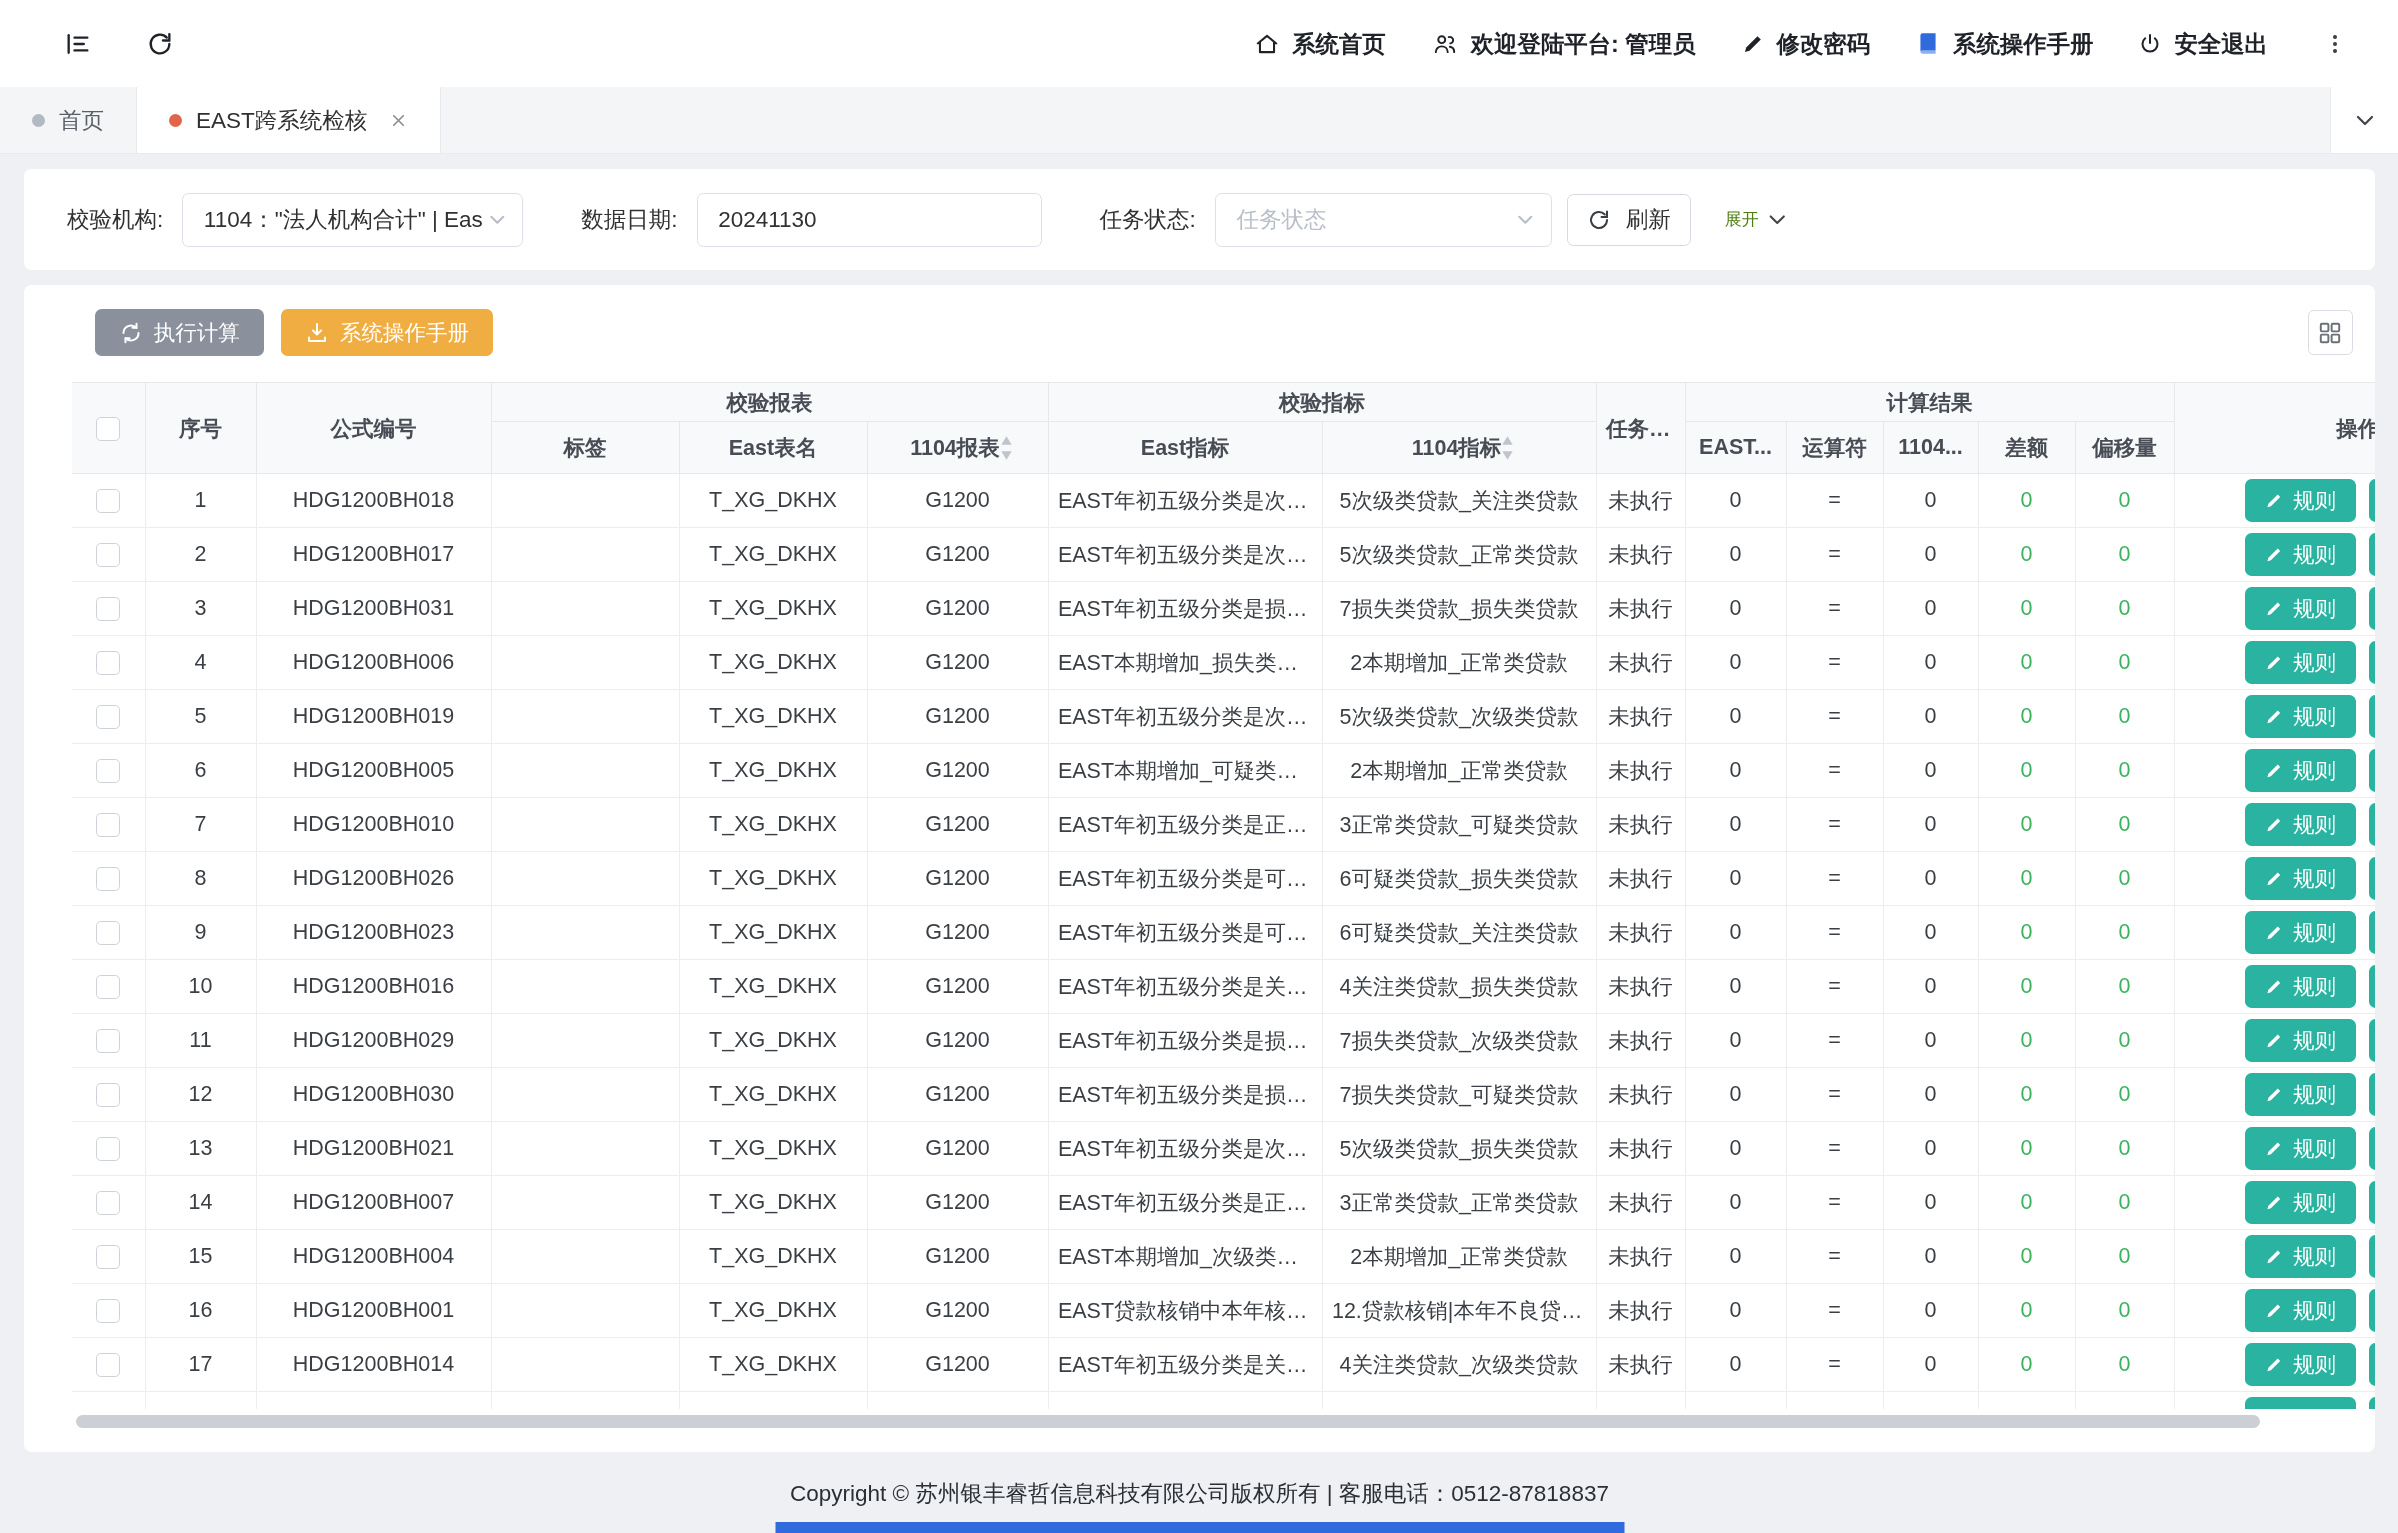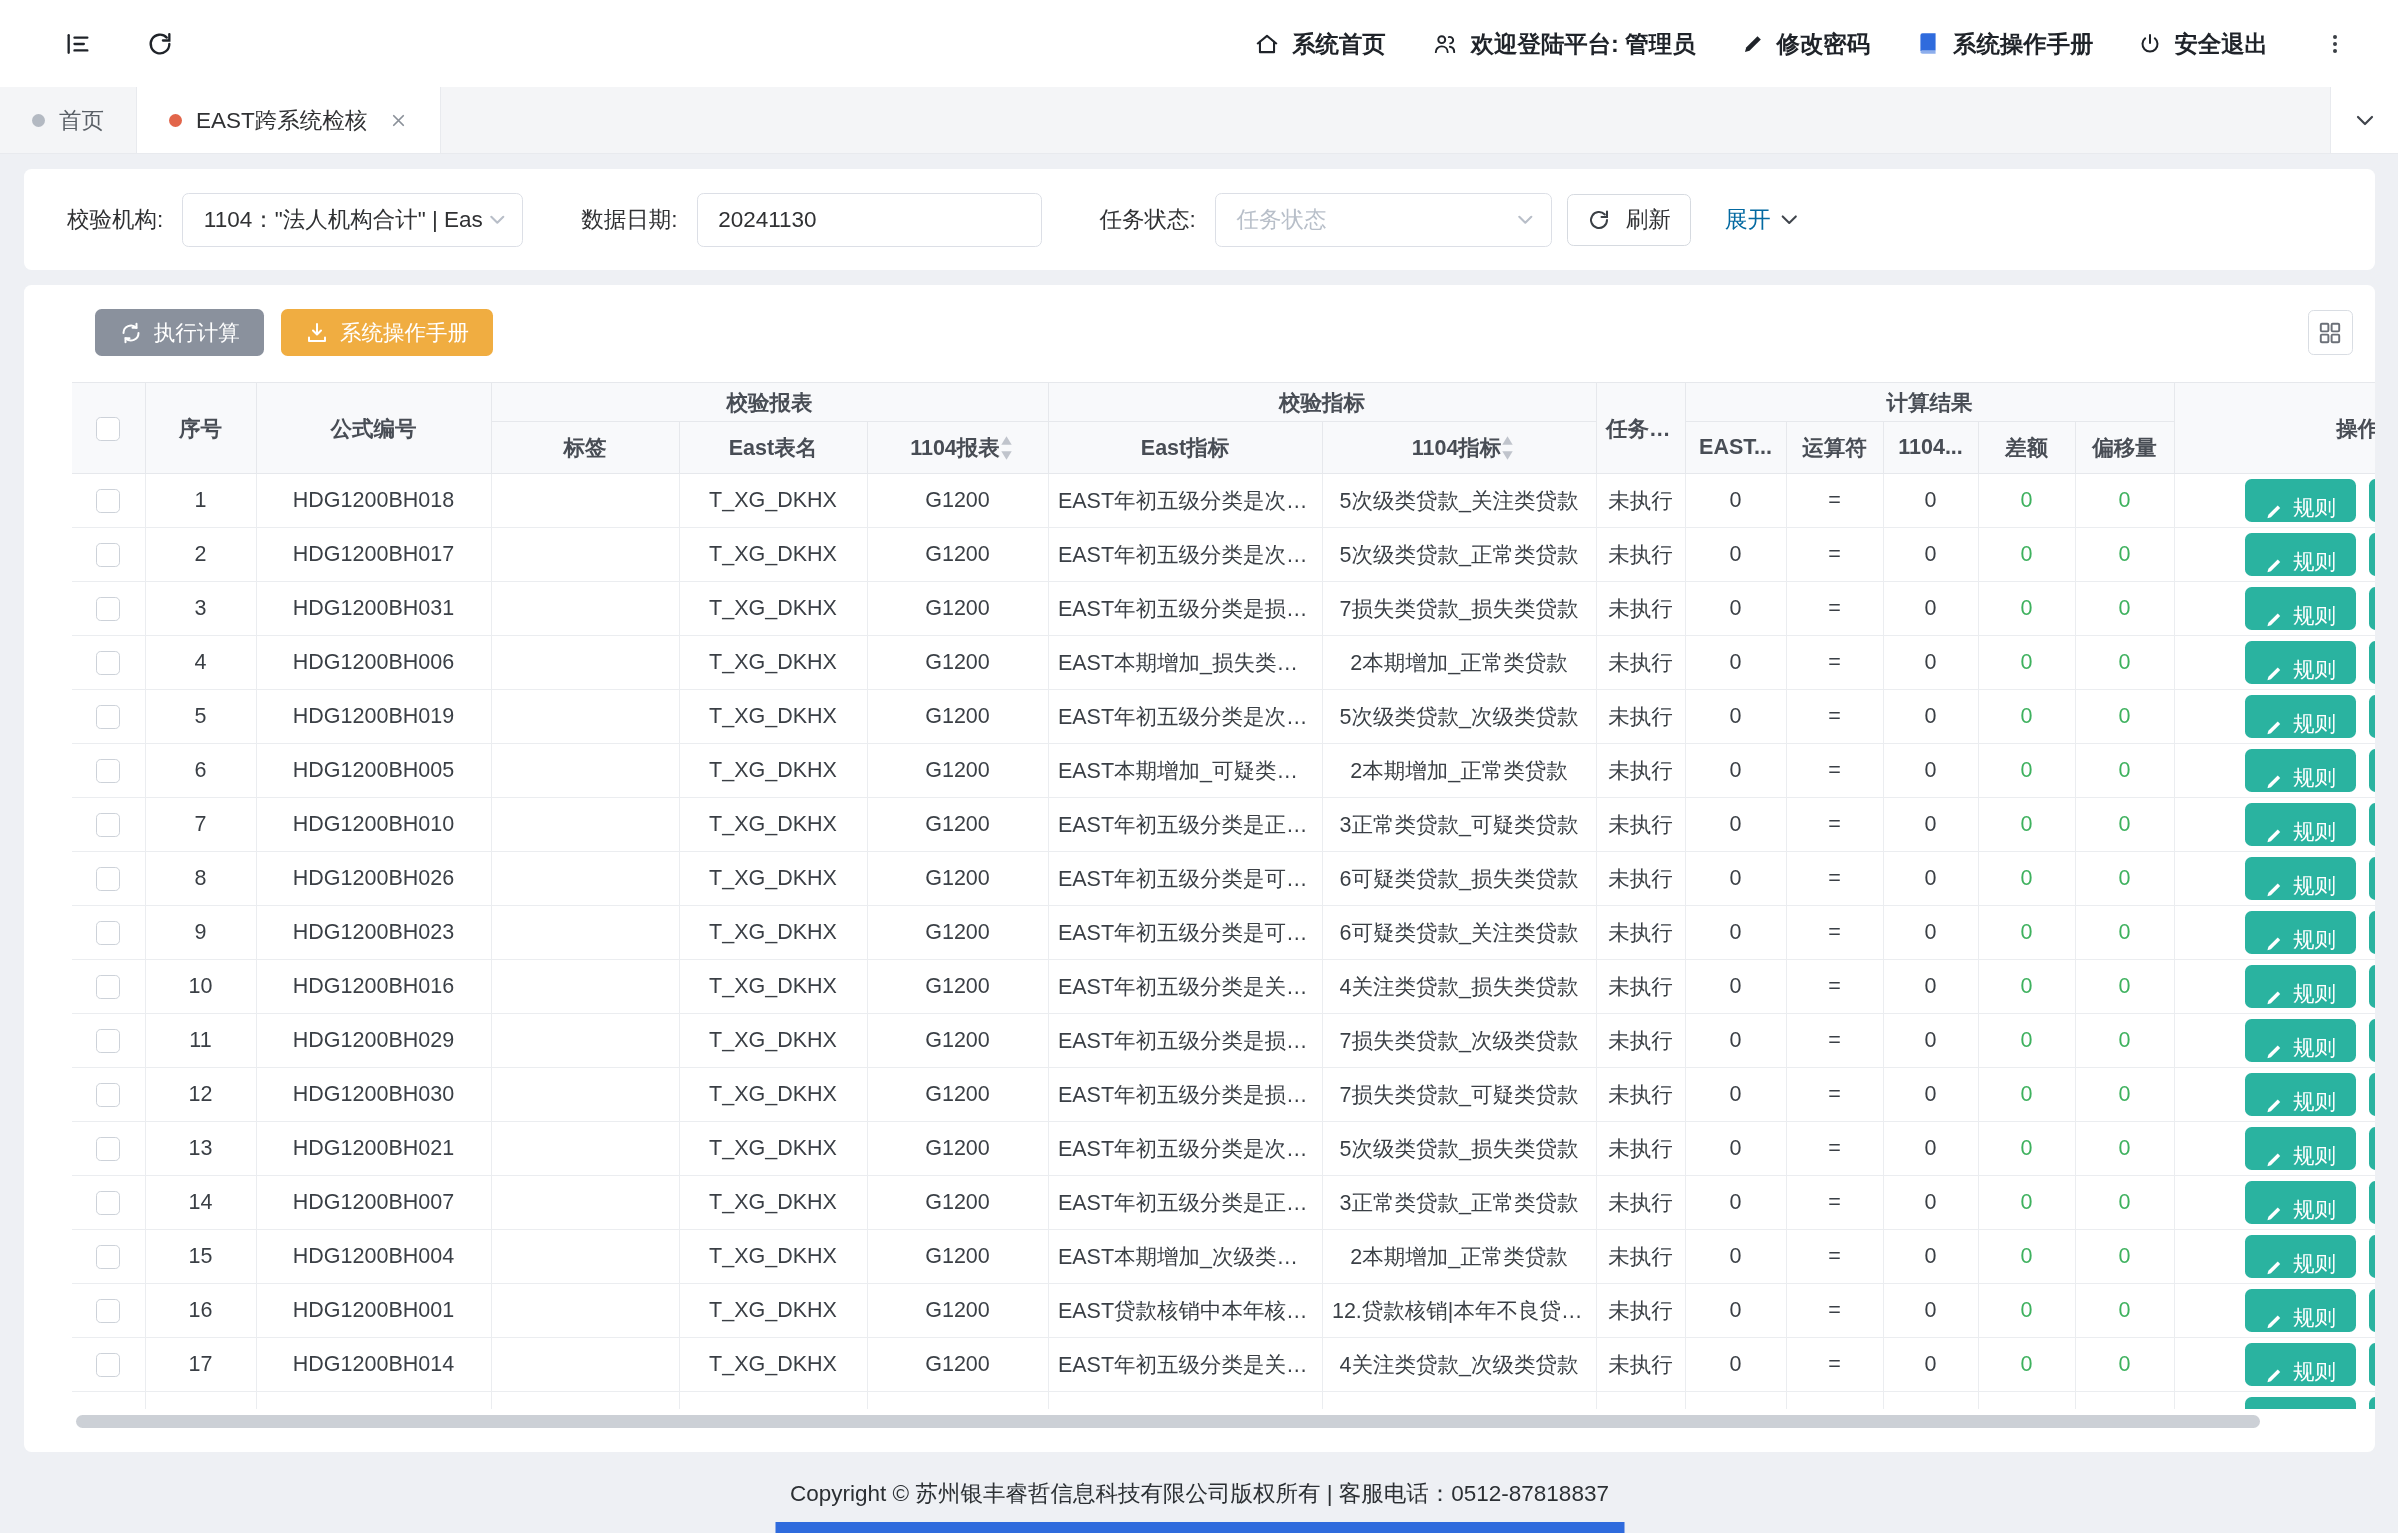--- a/index.html
+++ b/index.html
@@ -31,21 +31,21 @@
   
   .filter-card { margin: 15px 24px 0; background: #fff; border-radius: 7.5px; height: 101px; display: flex; align-items: center; padding: 0 43px; flex-shrink: 0; }
   .f-label { font-size: 22.5px; color: #303133; margin-right: 19px; white-space: nowrap; text-align: center; }
   .select { height: 54px; border: 1.9px solid #dcdfe6; border-radius: 6.6px; background: #fff; display: flex; align-items: center; justify-content: space-between; padding: 0 15px 0 20.6px; font-size: 22.5px; color: #303133; cursor: pointer; overflow: hidden; white-space: nowrap; }
   .select .sel-text { overflow: hidden; text-overflow: ellipsis; }
   .sel-org { width: 341px; margin-right: 58px; }
   .input-date { width: 345px; height: 54px; border: 1.9px solid #dcdfe6; border-radius: 6.6px; padding: 0 20.6px; font-size: 22.5px; color: #303133; margin-right: 58px; font-family: inherit; outline: none; }
   .sel-status { width: 337px; margin-right: 15px; }
   .sel-status .sel-text { color: #b8bfc9; }
   .btn-refresh { height: 52px; border: 1.9px solid #d6dae0; background: #fff; border-radius: 6.6px; display: inline-flex; align-items: center; gap: 15px; padding: 0 19px; font-size: 22.5px; color: #303133; cursor: pointer; margin-right: 34px; font-family: inherit; white-space: nowrap; }
-  .expand { display: inline-flex; align-items: center; gap: 7.5px; font-size: 23px; color: #0369a1; cursor: pointer; white-space: nowrap; }
+  .expand { display: inline-flex; align-items: center; gap: 7.5px; font-size: 17px; color: #4d7c0f; cursor: pointer; white-space: nowrap; }
 
   
   .main-card { margin: 15px 24px 0; background: #fff; border-radius: 7.5px; height: 1167px; padding-top: 24px; position: relative; overflow: hidden; flex-shrink: 0; padding-left: 48px; }
   .toolbar { display: flex; align-items: center; padding: 0 22.5px; height: 47px; }
   .btn { height: 47px; border: none; border-radius: 6.6px; color: #fff; font-size: 21.5px; display: inline-flex; align-items: center; gap: 11.2px; padding: 0 24px; cursor: pointer; font-family: inherit; white-space: nowrap; }
   .btn-exec { background: #8a919d; margin-right: 17px; }
   .btn-export { background: #f0ad41; }
   .btn-colset { margin-left: auto; width: 45px; height: 45px; border: 1.9px solid #d9dde3; border-radius: 5.6px; background: #fff; display: inline-flex; align-items: center; justify-content: center; cursor: pointer; }
 
   
@@ -56,21 +56,21 @@
   tr.subhead th { height: 52px; }
   td { height: 54px; color: #3a3f45; }
   tr > *:first-child { border-left: none; }
   tr > *:last-child { border-right: none; }
   td.green { color: #3eb15e; }
   .c-check { padding: 0; }
   .checkbox { display: inline-block; width: 24px; height: 24px; border: 1.9px solid #cdd2d9; border-radius: 4.7px; background: #fff; vertical-align: middle; cursor: pointer; }
   .th-sort { display: inline-flex; align-items: center; gap: 0; cursor: pointer; margin-left: 8px; }
   .c-actions { padding: 0; }
   .actions { display: flex; align-items: center; gap: 13px; padding-left: 70px; overflow: hidden; white-space: nowrap; }
-  .btn-rule { height: 43px; min-width: 111px; background: #2ab3a0; color: #fff; border: none; border-radius: 6.6px; font-size: 21.5px; display: inline-flex; align-items: flex-end; justify-content: center; gap: 8.4px; padding: 0 13px; cursor: pointer; font-family: inherit; flex-shrink: 0; }
+  .btn-rule { height: 43px; min-width: 111px; background: #2ab3a0; color: #fff; border: none; border-radius: 6.6px; font-size: 21.5px; display: inline-flex; align-items: center; justify-content: center; gap: 8.4px; padding: 0 13px; cursor: pointer; font-family: inherit; flex-shrink: 0; }
   .btn-partial { min-width: 141px; justify-content: flex-start; padding-left: 15px; }
 
   
   .hscroll { margin: 5.6px 1.9px 0; height: 15px; position: relative; }
   .hscroll .thumb { position: absolute; left: 1.9px; top: 0.9px; height: 13px; width: 95%; background: #ccd0d6; border-radius: 7.5px; cursor: pointer; }
 
   
   .footer { flex: 1; display: flex; align-items: center; justify-content: center; font-size: 22.5px; color: #2b2f33; }
   .bottom-bar { position: absolute; bottom: 0; left: 50%; transform: translateX(-50%); width: 849px; height: 12px; background: #2f6bdd; }
 

